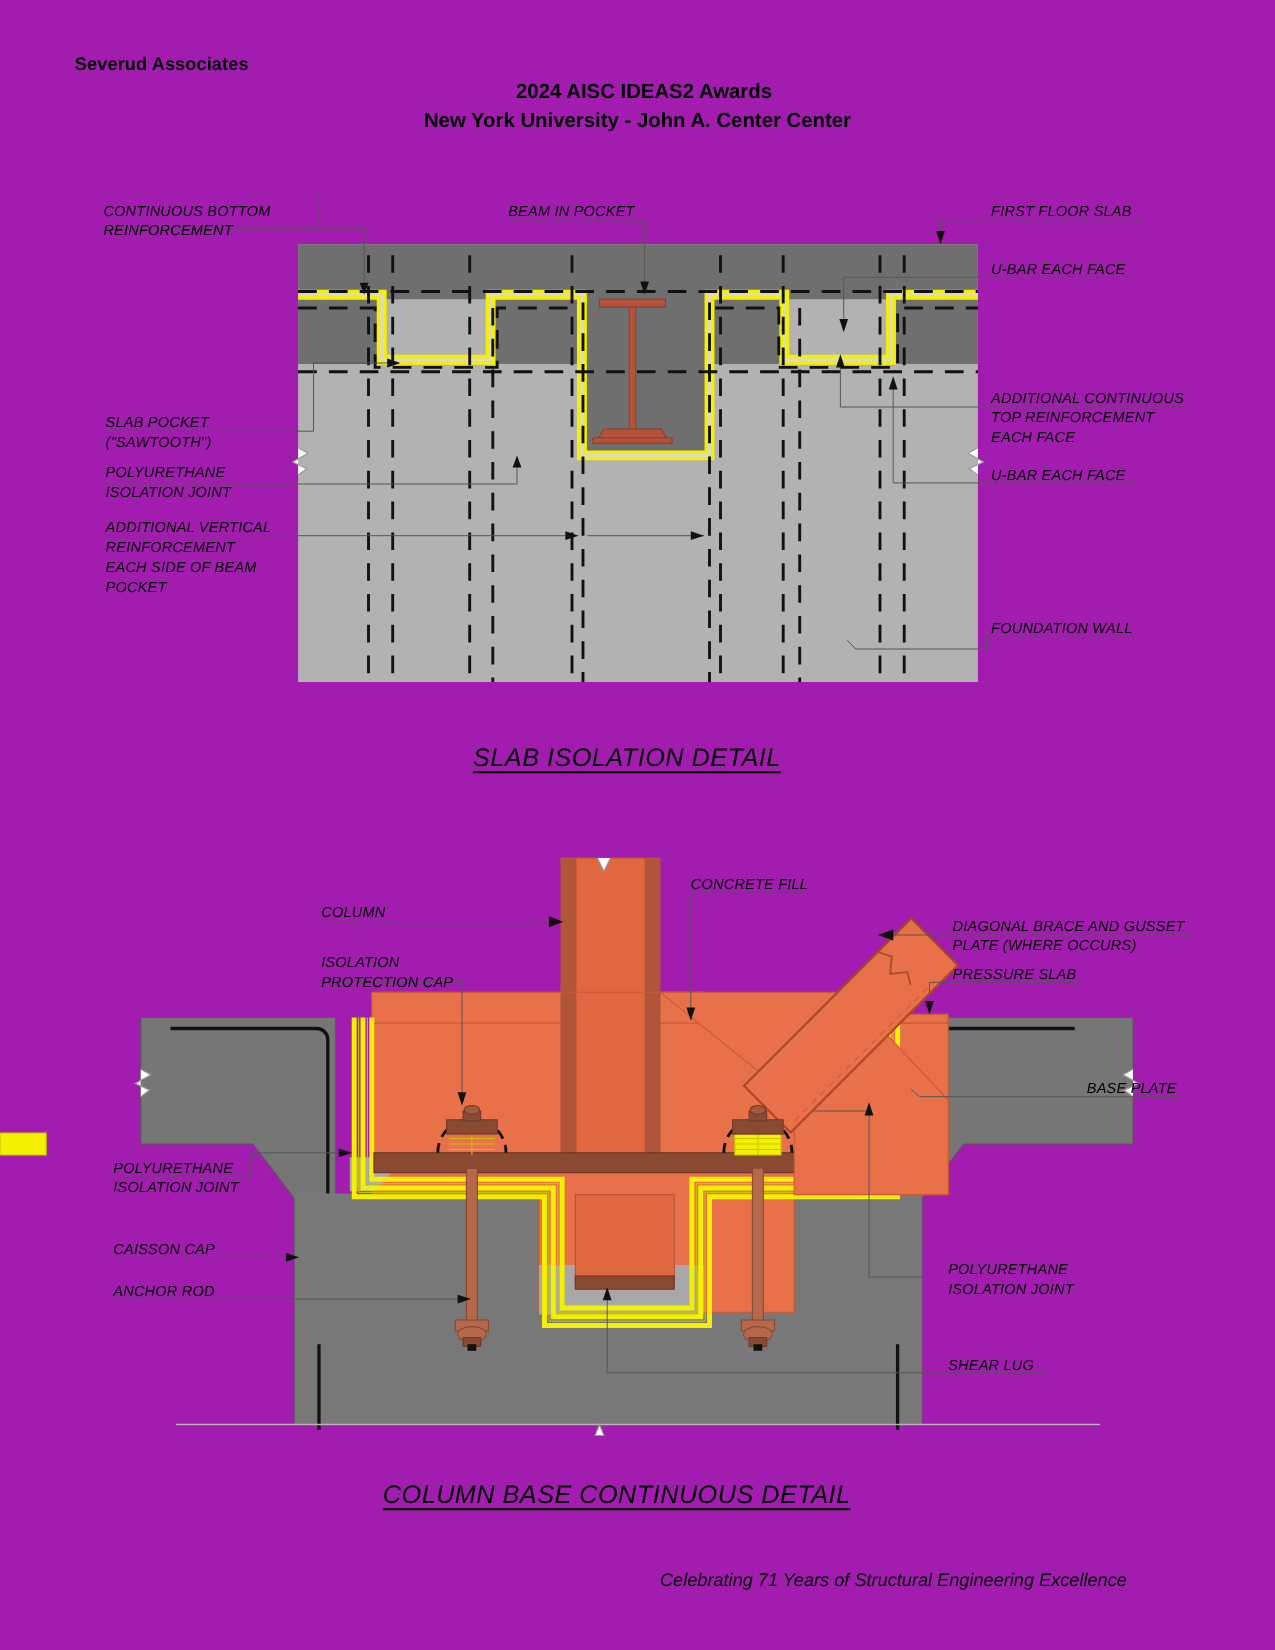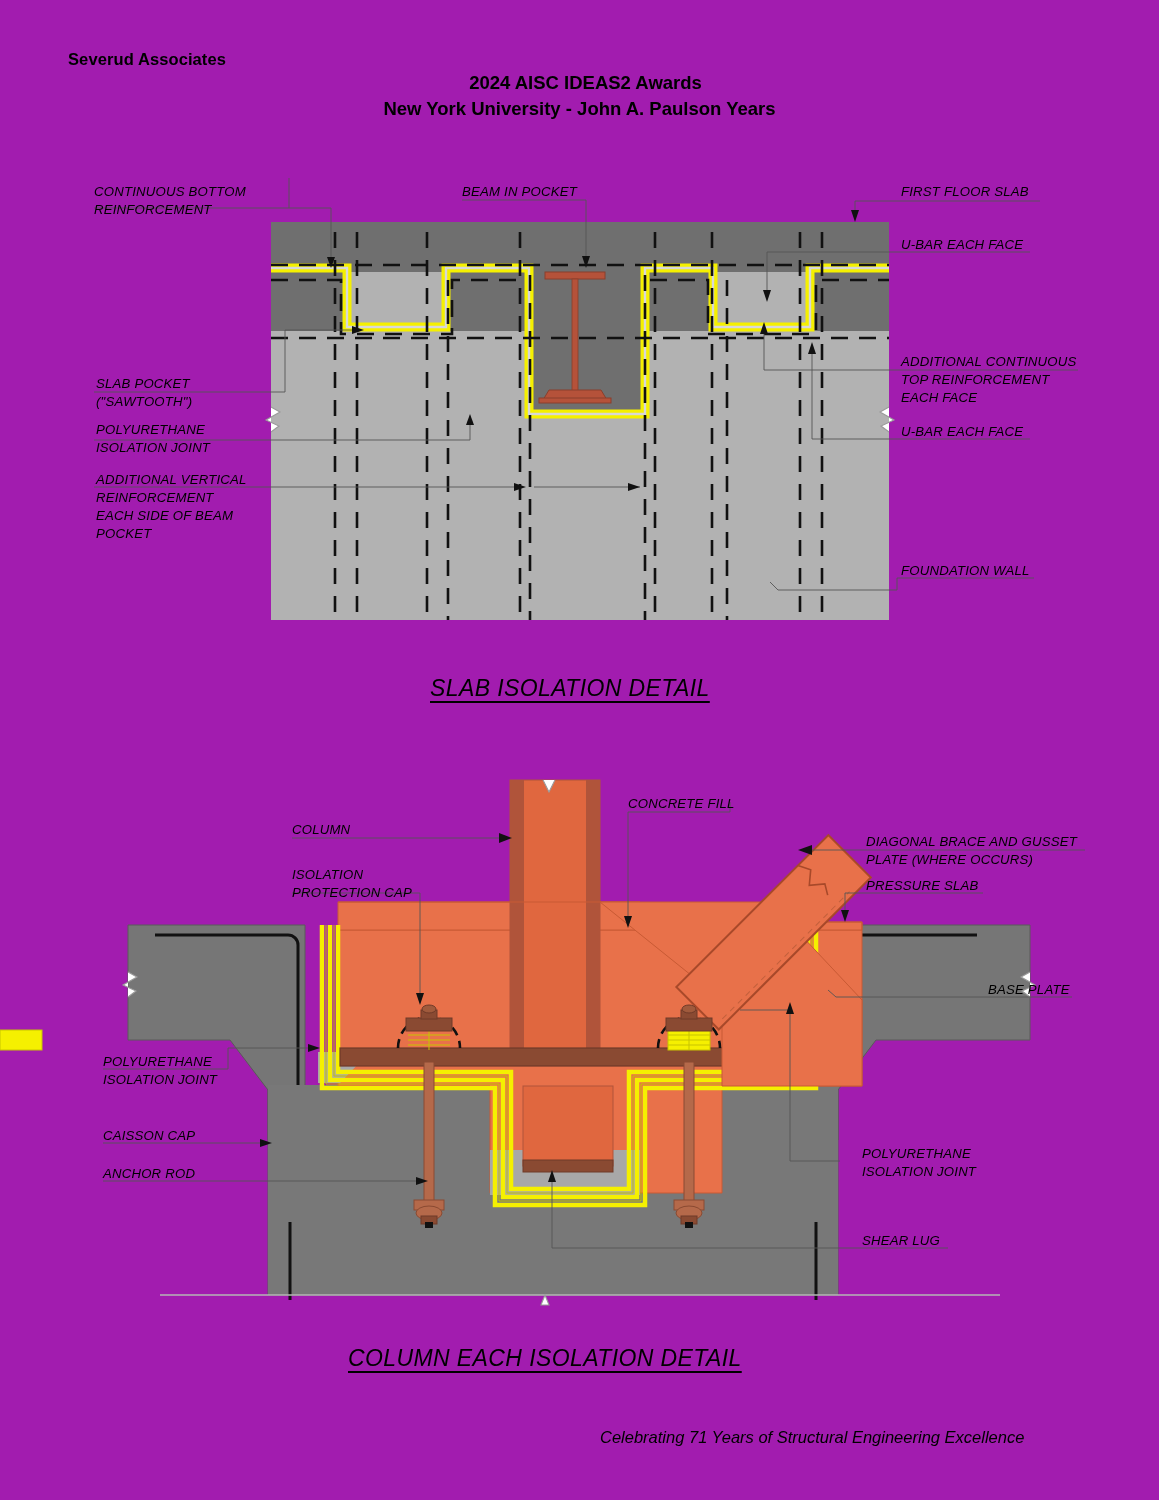--- a/index.html
+++ b/index.html
@@ -23,21 +23,21 @@
 </style>
 </head>
 <body>
 
 <div class="page">
 
   <div id="firm">Severud Associates</div>
 
   <div id="ttlwrap">
     <div id="ttl1">2024 AISC IDEAS2 Awards</div>
-    <div id="ttl2">New York University - John A. Paulson Years</div>
+    <div id="ttl2">New York University - John A. Center Center</div>
   </div>
 
   <svg width="1159" height="1500">
     <defs>
       <clipPath id="clipA">
           <rect x="270" y="222" width="620" height="398"></rect>
         </clipPath>
     </defs>
 
     <g>
@@ -332,16 +332,16 @@
     <text class="lbl" x="862" y="1158">POLYURETHANE</text>
     <text class="lbl" x="862" y="1176">ISOLATION JOINT</text>
 
     <g>
       <path class="ldr" d="M948,1248 L552,1248 L552,1180"></path>
       <polygon points="552,1170 548,1182 556,1182" fill="#111"></polygon>
     </g>
     <text class="lbl" x="862" y="1245">SHEAR LUG</text>
   </svg>
 
-  <div class="detail-title" id="dt2">COLUMN EACH ISOLATION DETAIL</div>
+  <div class="detail-title" id="dt2">COLUMN BASE CONTINUOUS DETAIL</div>
 
   <div id="footer">Celebrating 71 Years of Structural Engineering Excellence</div>
 </div>
 
 </body></html>

